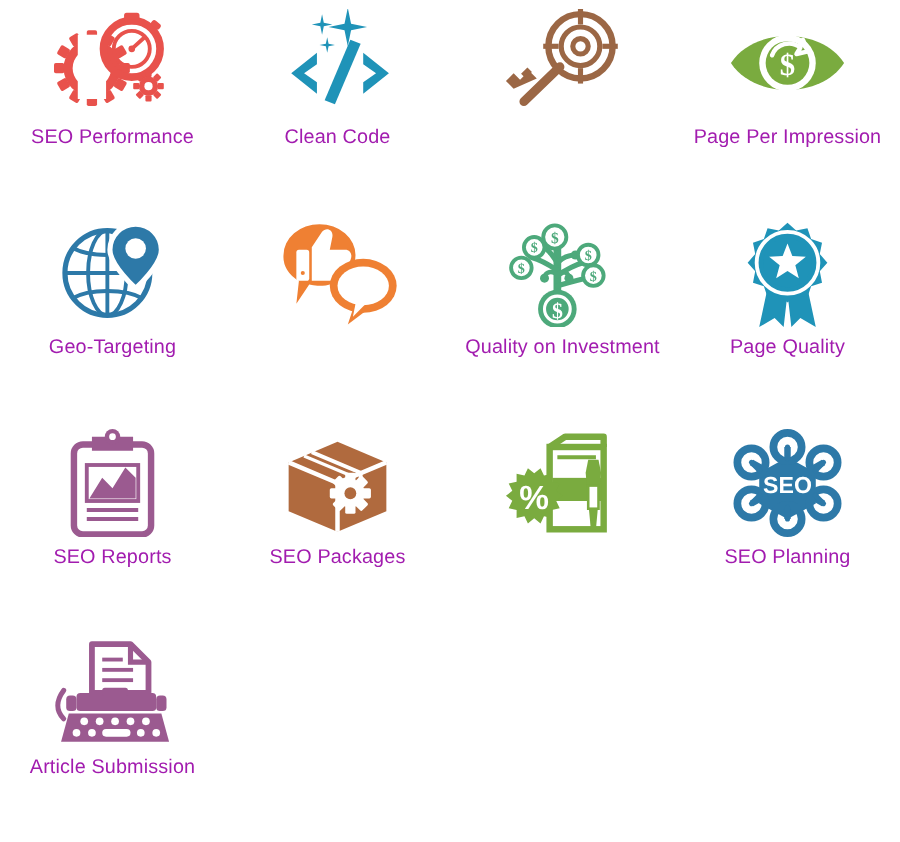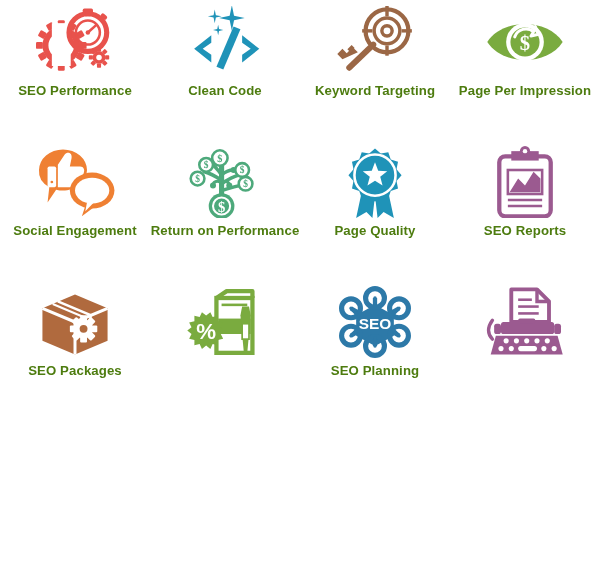--- a/index.html
+++ b/index.html
@@ -37,22 +37,22 @@
     justify-content: center;
   }
   .icon-art svg {
     display: block;
     width: 86px;
     height: 72px;
   }
   .icon-label {
     margin-top: 6px;
     font-size: 13.2px;
-    font-weight: 700;
-    color: #4d7c0f;
+    font-weight: 400;
+    color: #a21caf;
     letter-spacing: 0.1px;
     white-space: nowrap;
     line-height: 1.1;
   }
 </style>
 </head>
 <body>
 
 <div id="icon-grid">
     <div class="icon-cell">
@@ -114,48 +114,61 @@
           <circle cx="64" cy="29" r="6" fill="none" stroke="#9b6745" stroke-width="4"></circle>
           <line x1="64" y1="0" x2="64" y2="12" stroke="#9b6745" stroke-width="4"></line>
           <line x1="64" y1="46" x2="64" y2="58" stroke="#9b6745" stroke-width="4"></line>
           <line x1="35" y1="29" x2="47" y2="29" stroke="#9b6745" stroke-width="4"></line>
           <line x1="81" y1="29" x2="93" y2="29" stroke="#9b6745" stroke-width="4"></line>
           <line x1="48" y1="45" x2="20" y2="72" stroke="#9b6745" stroke-width="7" stroke-linecap="round"></line>
           <path d="M30 54 L24 48 L17 55 L12 50 L6 56 L12 62 Z" fill="#9b6745"></path>
           <rect x="20" y="46" width="5" height="7" fill="#9b6745" transform="rotate(45 22 49)"></rect>
         </svg>
       </div>
-      <div class="icon-label">Keyword Targeting</div>
     </div>
     <div class="icon-cell">
       <div class="icon-art">
         <svg viewBox="0 0 100 84" xmlns="http://www.w3.org/2000/svg">
           <path d="M6 42 C24 14 76 14 94 42 C76 70 24 70 6 42 Z" fill="#7aab3f"></path>
           <circle cx="50" cy="42" r="22" fill="#fff"></circle>
           <circle cx="50" cy="42" r="17" fill="#7aab3f"></circle>
           <path d="M38 36 A14 14 0 0 1 60 30 L57 35 L66 33 L62 24 L60 29" fill="none" stroke="#fff" stroke-width="3.5" stroke-linecap="round" stroke-linejoin="round"></path>
           <text x="50" y="51" font-family="Liberation Serif, serif" font-size="24" font-weight="bold" fill="#fff" text-anchor="middle">$</text>
         </svg>
       </div>
       <div class="icon-label">Page Per Impression</div>
+    </div>
+    <div class="icon-cell">
+      <div class="icon-art">
+        <svg viewBox="0 0 100 84" xmlns="http://www.w3.org/2000/svg">
+          <circle cx="46" cy="42" r="33" fill="none" stroke="#2d79a8" stroke-width="4"></circle>
+          <ellipse cx="46" cy="42" rx="15" ry="33" fill="none" stroke="#2d79a8" stroke-width="3"></ellipse>
+          <line x1="13" y1="42" x2="79" y2="42" stroke="#2d79a8" stroke-width="3"></line>
+          <path d="M18 22 C32 30 60 30 74 22" fill="none" stroke="#2d79a8" stroke-width="3"></path>
+          <path d="M18 62 C32 54 60 54 74 62" fill="none" stroke="#2d79a8" stroke-width="3"></path>
+          <line x1="46" y1="9" x2="46" y2="75" stroke="#2d79a8" stroke-width="3"></line>
+          <path d="M68 4 C57 4 48 13 48 24 C48 36 68 54 68 54 C68 54 88 36 88 24 C88 13 79 4 68 4 Z" fill="#2d79a8" stroke="#fff" stroke-width="4"></path>
+          <circle cx="68" cy="23" r="8" fill="#fff"></circle>
+        </svg>
+      </div>
+      <div class="icon-label">Geo-Targeting</div>
     </div>
     <div class="icon-cell">
       <div class="icon-art">
         <svg viewBox="0 0 100 84" xmlns="http://www.w3.org/2000/svg">
           <path d="M8 28 A28 24 0 0 1 64 28 A28 24 0 0 1 28 51 L18 66 L20 48 A26 22 0 0 1 8 28 Z" fill="#ef8033"></path>
           <path d="M30 22 L38 10 C41 6 47 8 46 14 L44 24 L56 24 C60 24 62 28 60 32 L54 44 C53 47 50 48 47 48 L30 48 Z" fill="#fff"></path>
           <rect x="18" y="24" width="10" height="24" rx="2" fill="#fff"></rect>
           <circle cx="23" cy="42" r="1.6" fill="#ef8033"></circle>
           <ellipse cx="70" cy="52" rx="26" ry="21" fill="#ef8033"></ellipse>
           <path d="M62 70 L58 82 L74 70 Z" fill="#ef8033"></path>
           <ellipse cx="70" cy="52" rx="20" ry="15" fill="#fff"></ellipse>
           <path d="M64 66 L62 76 L72 66 Z" fill="#fff"></path>
         </svg>
       </div>
-      <div class="icon-label">Social Engagement</div>
     </div>
     <div class="icon-cell">
       <div class="icon-art">
         <svg viewBox="0 0 100 84" xmlns="http://www.w3.org/2000/svg">
           <path d="M46 74 L46 22" stroke="#4da97b" stroke-width="6" stroke-linecap="round"></path>
           <path d="M46 40 C40 36 34 32 26 30 M46 34 C42 28 38 22 32 20 M46 44 C52 40 58 36 66 34 M46 52 C52 50 60 48 68 46 M46 34 C50 30 55 28 60 28" fill="none" stroke="#4da97b" stroke-width="4" stroke-linecap="round"></path>
           <circle cx="60" cy="28" r="3.5" fill="#4da97b"></circle>
           <circle cx="36" cy="46" r="3.5" fill="#4da97b"></circle>
           <circle cx="55" cy="46" r="3.5" fill="#4da97b"></circle>
           <path d="M36 46 C36 42 40 40 44 42 M55 46 C55 42 51 40 47 42" fill="none" stroke="#4da97b" stroke-width="3.5" stroke-linecap="round"></path>
@@ -167,21 +180,21 @@
           <text x="70" y="31.96" font-family="Liberation Serif, serif" font-size="11" font-weight="bold" fill="#4da97b" text-anchor="middle">$</text>
           <circle cx="74" cy="44" r="8" fill="#fff" stroke="#4da97b" stroke-width="3"></circle>
           <text x="74" y="47.96" font-family="Liberation Serif, serif" font-size="11" font-weight="bold" fill="#4da97b" text-anchor="middle">$</text>
           <circle cx="18" cy="38" r="8" fill="#fff" stroke="#4da97b" stroke-width="3"></circle>
           <text x="18" y="41.96" font-family="Liberation Serif, serif" font-size="11" font-weight="bold" fill="#4da97b" text-anchor="middle">$</text>
           <circle cx="46" cy="70" r="15" fill="#4da97b"></circle>
           <circle cx="46" cy="70" r="10" fill="none" stroke="#fff" stroke-width="2.4"></circle>
           <text x="46" y="77" font-family="Liberation Serif, serif" font-size="17" font-weight="bold" fill="#fff" text-anchor="middle">$</text>
         </svg>
       </div>
-      <div class="icon-label">Return on Performance</div>
+      <div class="icon-label">Quality on Investment</div>
     </div>
     <div class="icon-cell">
       <div class="icon-art">
         <svg viewBox="0 0 100 84" xmlns="http://www.w3.org/2000/svg">
           <path d="M34 56 L28 84 L40 77 L47 84 L50 58 Z" fill="#1f93b8"></path>
           <path d="M66 56 L72 84 L60 77 L53 84 L50 58 Z" fill="#1f93b8"></path>
           <polygon points="50,3 56.72929517266554,8.885928516484224 65.5,7.153212482682402 68.38477631085024,15.615223689149765 76.84678751731761,18.5 75.11407148351577,27.270704827334463 81,34 75.11407148351577,40.72929517266554 76.84678751731761,49.5 68.38477631085024,52.384776310850235 65.5,60.846787517317594 56.72929517266554,59.11407148351577 50,65 43.270704827334455,59.11407148351577 34.50000000000001,60.8467875173176 31.615223689149765,52.38477631085024 23.1532124826824,49.5 24.885928516484228,40.729295172665545 19,34.00000000000001 24.88592851648422,27.27070482733447 23.153212482682402,18.499999999999996 31.61522368914976,15.615223689149765 34.499999999999986,7.1532124826824095 43.27070482733446,8.885928516484224" fill="#1f93b8"></polygon>
           <circle cx="50" cy="34" r="24" fill="#1f93b8" stroke="#fff" stroke-width="3"></circle>
           <circle cx="50" cy="34" r="19" fill="#1f93b8"></circle>
           <path d="M50 19 L53.76182561467183 28.822291236000336 L64.2658477444273 29.36474508437579 L56.08676170428898 35.977708763999665 L58.8167787843871 46.135254915624216 L50 40.4 L41.1832212156129 46.135254915624216 L43.91323829571102 35.977708763999665 L35.734152255572695 29.364745084375784 L46.23817438532817 28.822291236000336 Z" fill="#fff"></path>
@@ -286,14 +299,15 @@
           <circle cx="52" cy="64" r="3" fill="#fff"></circle>
           <circle cx="64" cy="64" r="3" fill="#fff"></circle>
           <circle cx="76" cy="64" r="3" fill="#fff"></circle>
           <circle cx="22" cy="73" r="3" fill="#fff"></circle>
           <circle cx="34" cy="73" r="3" fill="#fff"></circle>
           <rect x="42" y="70" width="22" height="6" rx="3" fill="#fff"></rect>
           <circle cx="72" cy="73" r="3" fill="#fff"></circle>
           <circle cx="84" cy="73" r="3" fill="#fff"></circle>
         </svg>
       </div>
+      <div class="icon-label">Article Submission</div>
     </div>
   </div>
 
 </body></html>

